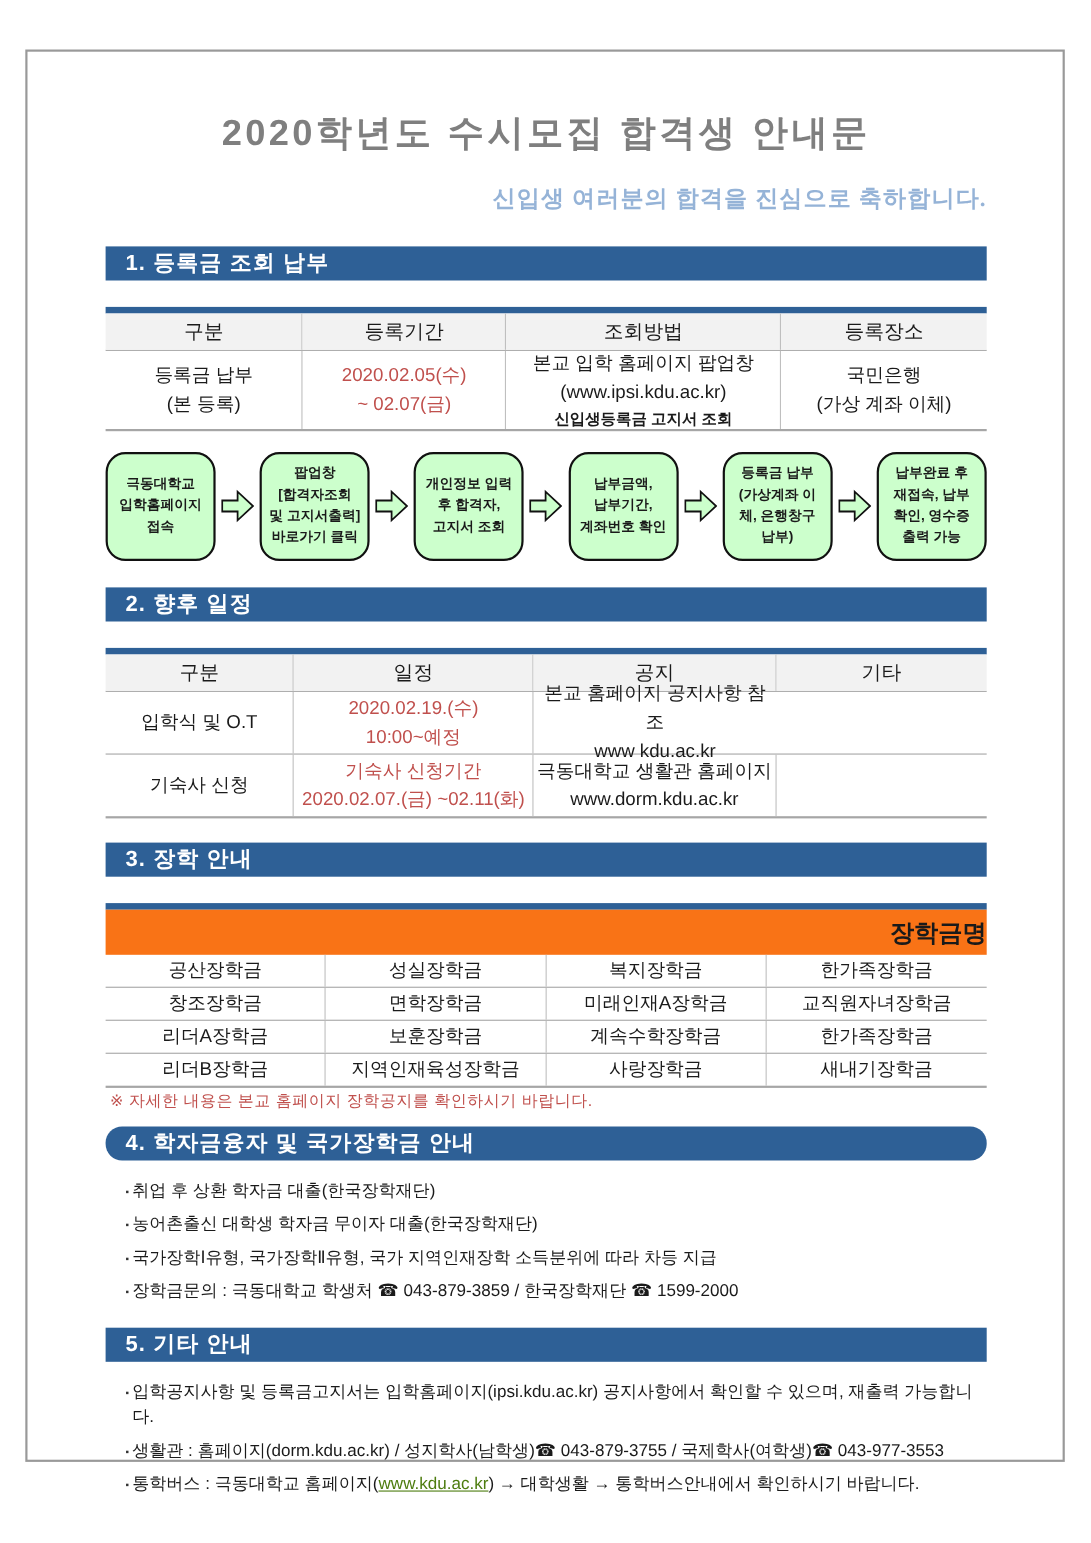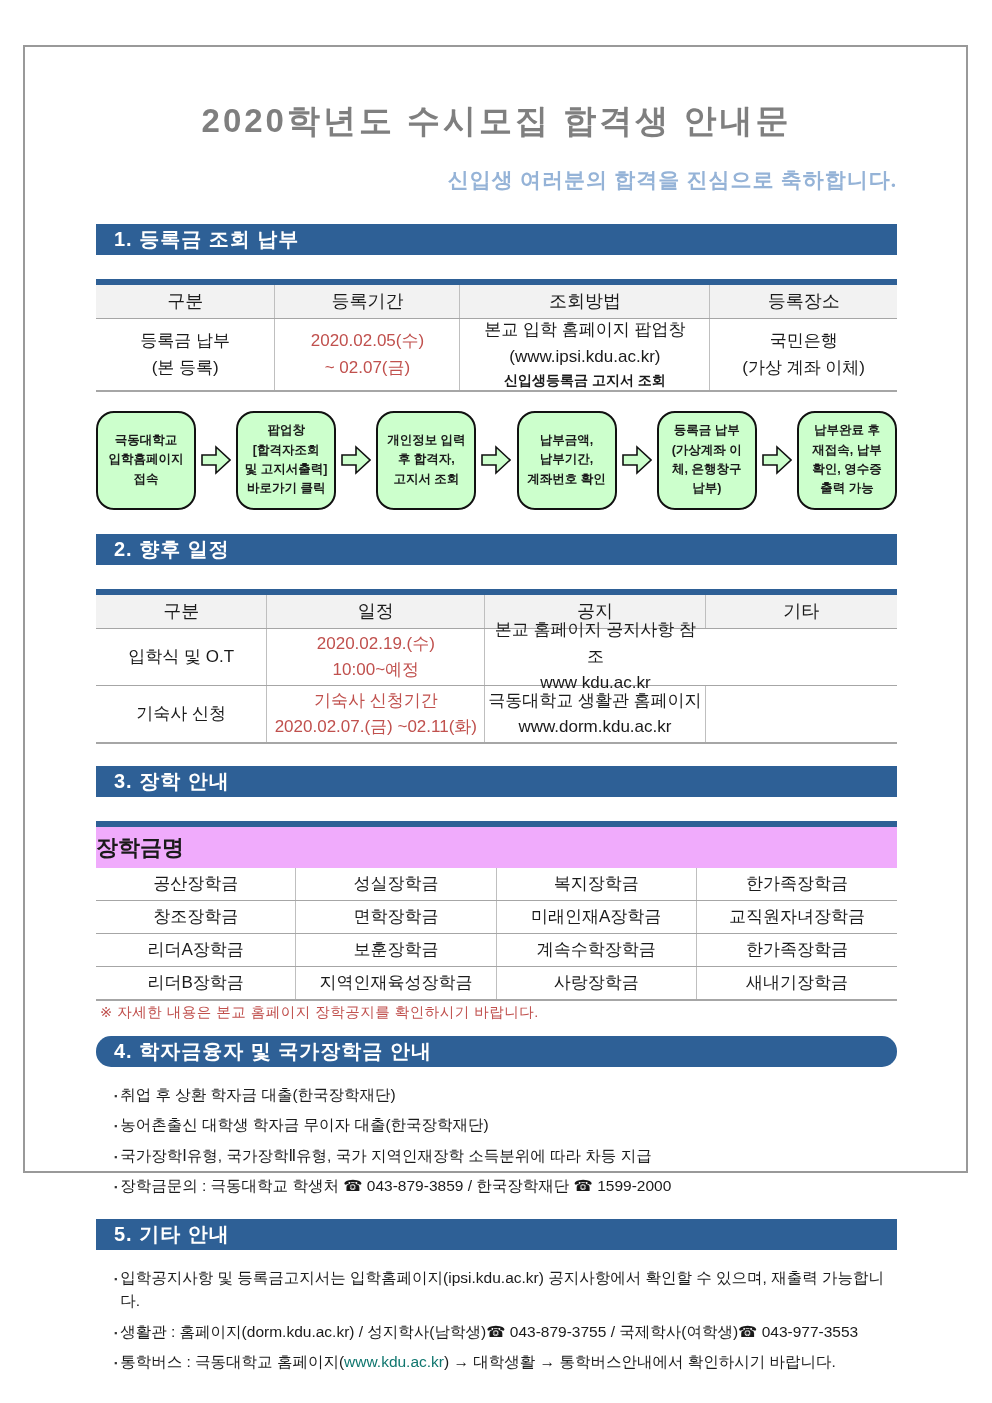--- a/index.html
+++ b/index.html
@@ -3,21 +3,21 @@
 <meta charset="utf-8">
 <style>
   * { margin:0; padding:0; box-sizing:border-box; }
   html,body { background:#fff; }
   body {
     width:992px; height:1403px; position:relative;
     font-family:"Liberation Sans","DejaVu Sans",sans-serif;
     color:#1a1a1a;
   }
   .page-frame {
-    position:absolute; left:23px; top:45px; width:945px; height:1128px;
+    position:absolute; left:23px; top:45px; width:945px; height:1284px;
     border:2px solid #999; background:#fff;
   }
   .content { position:relative; width:801px; margin:0 auto 0 71px; }
 
   .doc-title {
     margin-top:52px; text-align:center; color:#7f7f7f;
     font-size:33px; font-weight:bold; letter-spacing:3px;
   }
   .doc-subtitle {
     margin-top:22px; text-align:right; color:#95b3d7;
@@ -29,21 +29,21 @@
     background:#2e6096; color:#fff; font-weight:bold; font-size:20px;
     height:31px; line-height:31px; padding-left:18px; letter-spacing:1px;
   }
   .bar-1 { margin-top:30px; }
 
   
   .tbl { border-top:6px solid #2e6096; border-bottom:2px solid #a6a6a6; margin-top:24px; }
   .trow { display:flex; align-items:stretch; }
   .tcell {
     display:flex; flex-direction:column; justify-content:center; align-items:center;
-    text-align:center; font-size:17px; line-height:1.55; padding:16px 2px;
+    text-align:center; font-size:17px; line-height:1.55; padding:4px 2px;
     border-right:1px solid #bfbfbf;
   }
   .tcell:last-child { border-right:none; }
   .thead .tcell { background:#f2f2f2; font-size:18px; height:33px; }
   .trow + .trow { border-top:1px solid #a6a6a6; }
   .red { color:#c0504d; }
 
   
   .t1-c1{width:22.4%;} .t1-c2{width:23.1%;} .t1-c3{width:31.2%;} .t1-c4{width:23.3%;}
   .t1-body .tcell{ height:71px; }
@@ -62,31 +62,31 @@
   }
   .flow-arrow { flex:0 0 auto; display:flex; align-items:center; }
 
   
   .t2-c1{width:21.4%;} .t2-c2{width:27.2%;} .t2-c3{width:27.5%;} .t2-c4{width:23.9%;}
   .t2-body .tcell{ height:56px; font-size:17px; }
   .t2-body .tcell.red{ font-size:17px; }
 
   
   .t3-head {
-    background:#f0abfc; text-align:left; font-size:22px; font-weight:bold;
+    background:#f97316; text-align:right; font-size:22px; font-weight:bold;
     height:41px; line-height:41px;
   }
   .t3 .trow .tcell { width:25%; height:29px; font-size:17px; }
 
   .note { margin-top:2px; color:#c0504d; font-size:14.5px; padding-left:4px; letter-spacing:0.5px; }
 
   .bullet-list { margin-top:16px; padding-left:18px; list-style:none; }
   .bullet-list li { font-size:15.5px; line-height:1.5; margin-bottom:7px; display:flex; align-items:baseline; }
   .bullet-mark { font-size:9px; color:#333; margin-right:3px; position:relative; top:-1px; flex:0 0 auto; }
-  .link { color:#0f766e; cursor:pointer; }
+  .link { color:#4d7c0f; text-decoration:underline; cursor:pointer; }
 </style>
 </head>
 <body>
 
 <div class="page-frame">
 <div class="content">
 
   <div class="doc-title">2020학년도 수시모집 합격생 안내문</div>
   <div class="doc-subtitle">신입생 여러분의 합격을 진심으로 축하합니다.</div>
 

